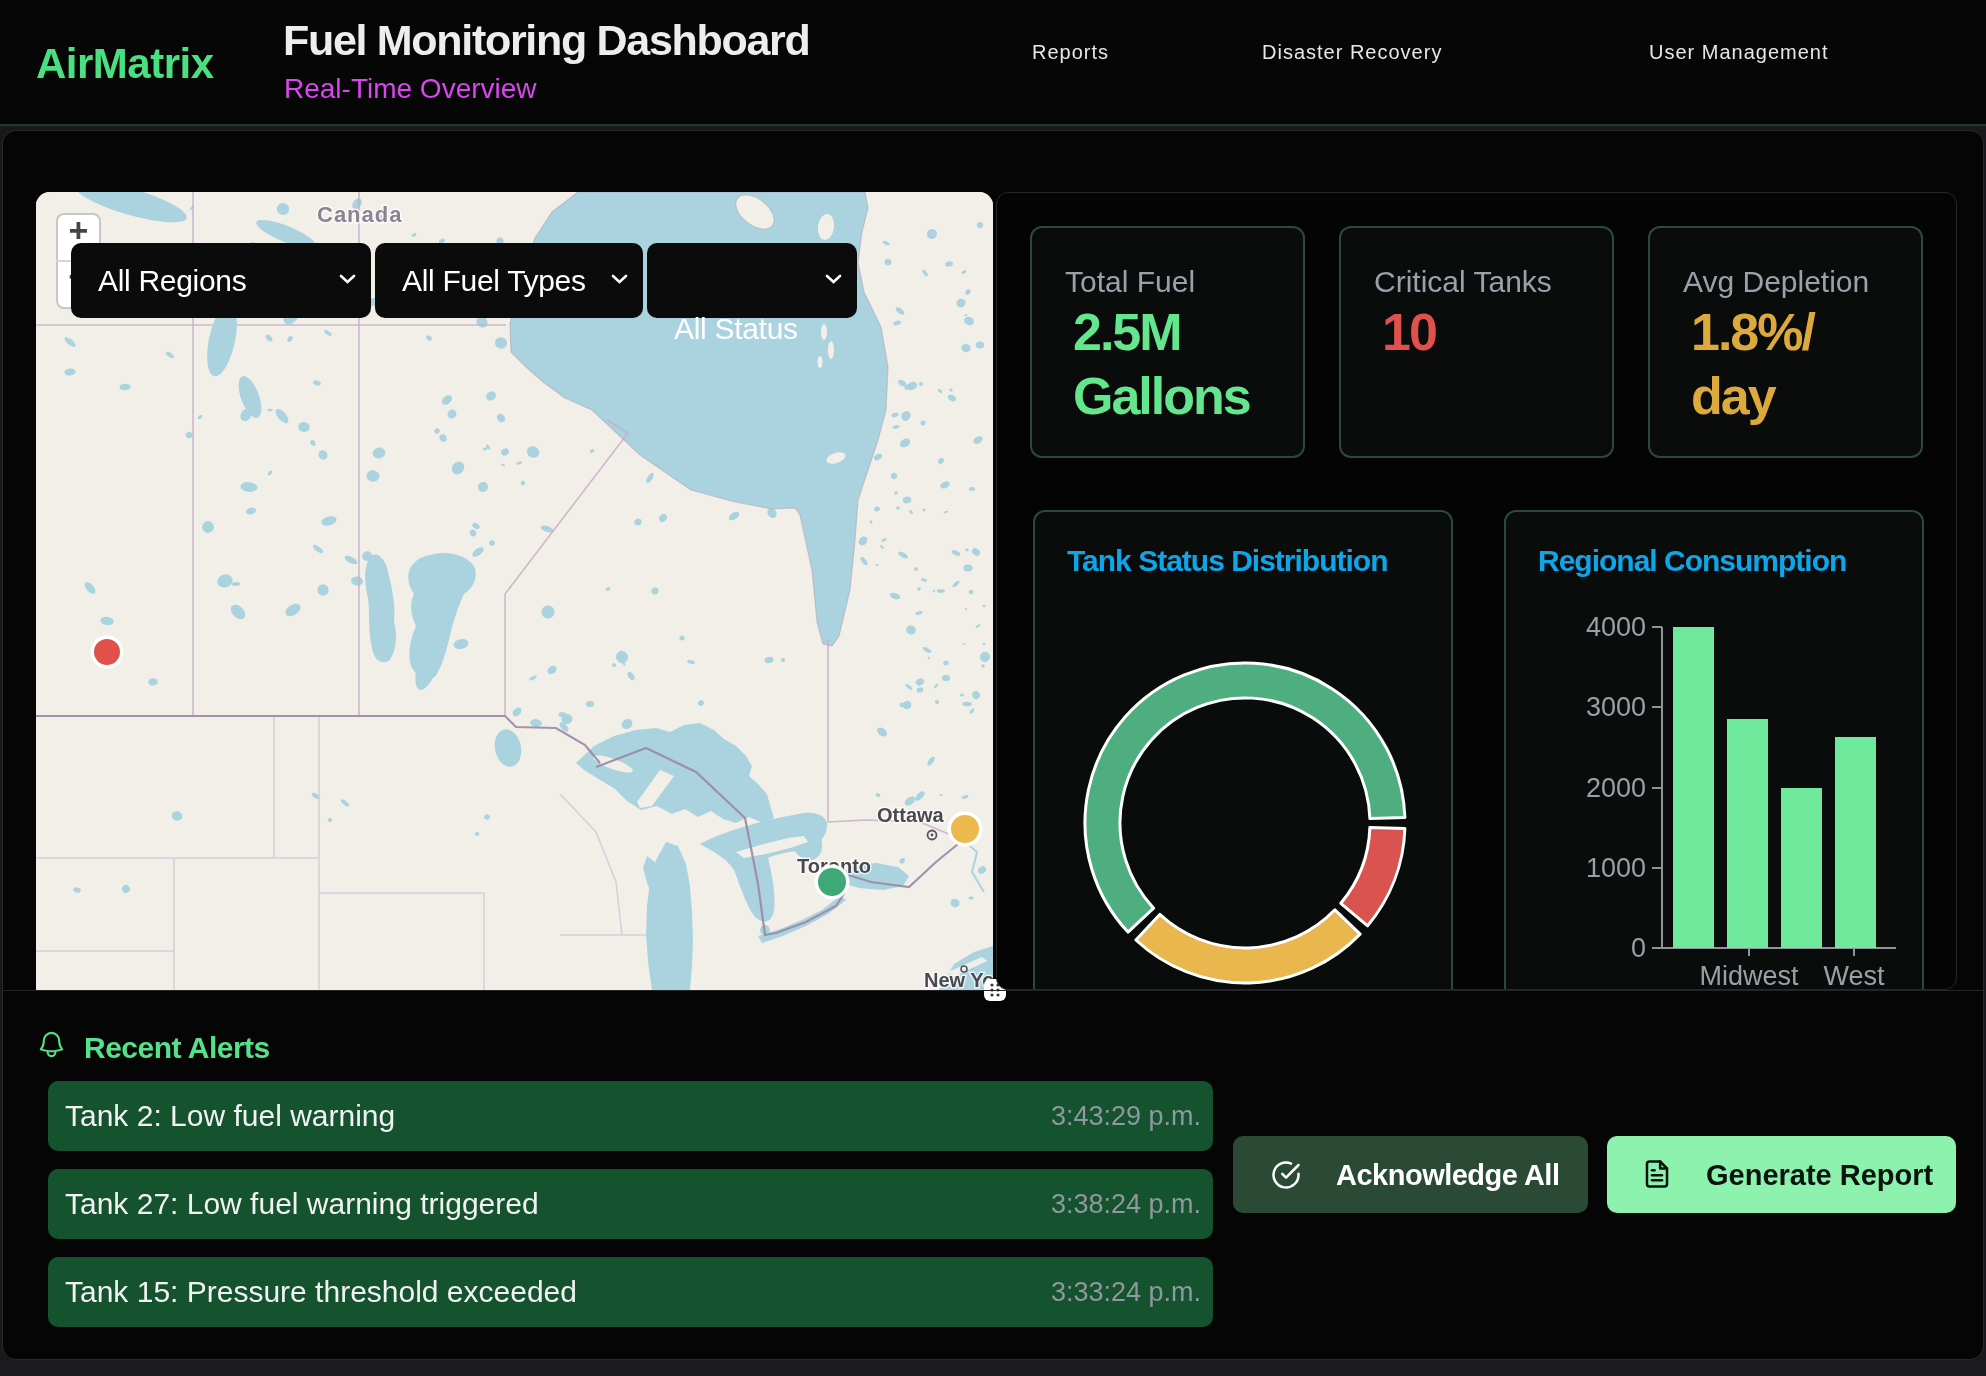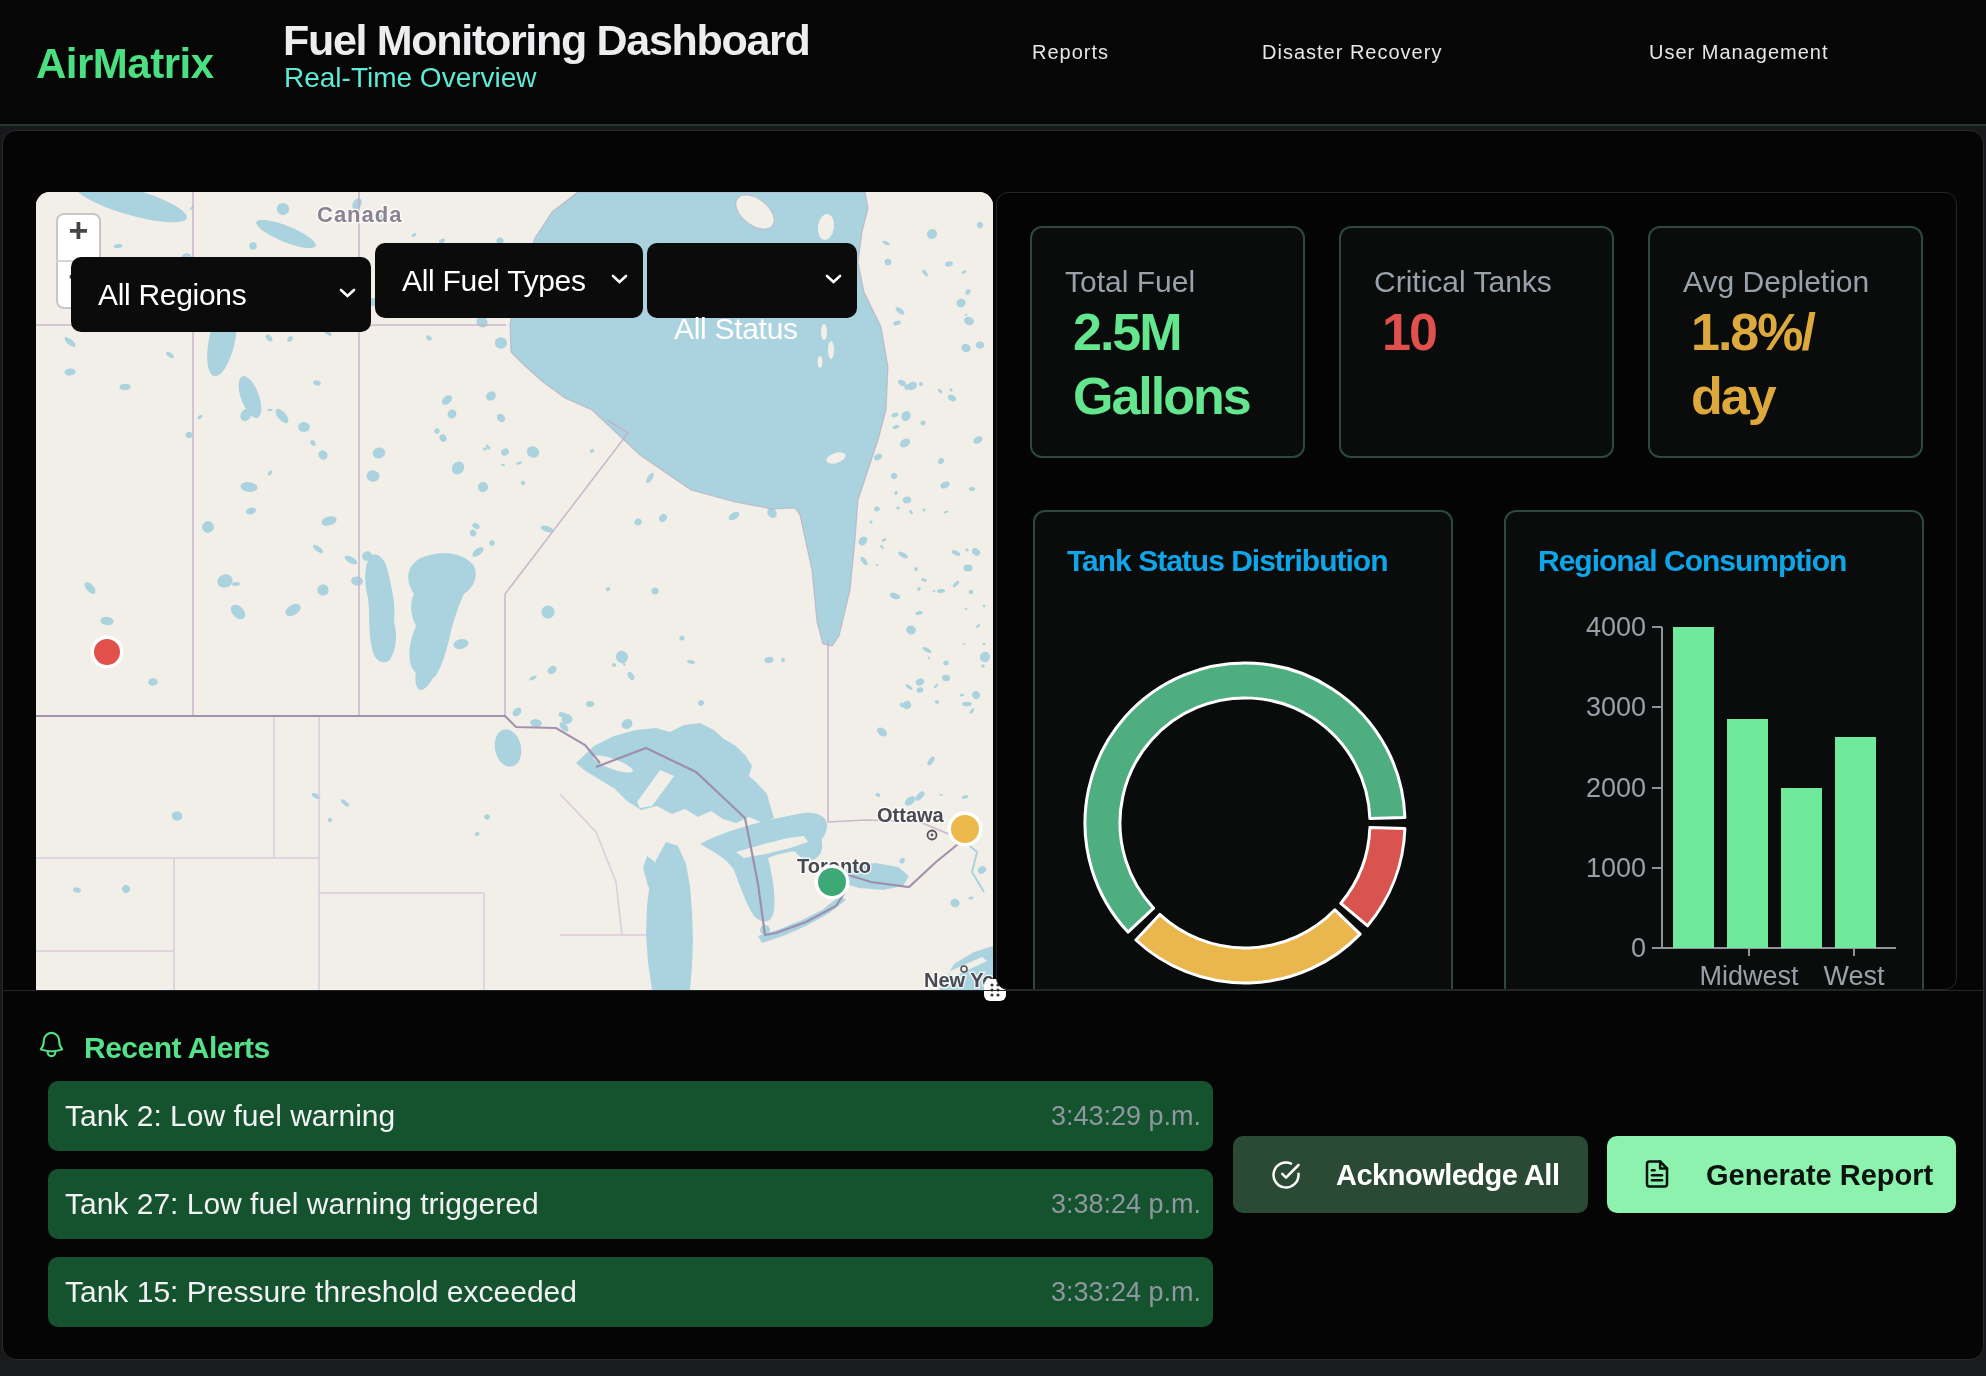--- a/index.html
+++ b/index.html
@@ -1,19 +1,19 @@
 <!DOCTYPE html>
 <html><head><meta charset="utf-8"><style>
 * { margin:0; padding:0; box-sizing:border-box; }
 html,body { width:1986px; height:1376px; background:#19191c; font-family:"Liberation Sans",sans-serif; overflow:hidden; position:relative; }
 .abs { position:absolute; }
 #header { left:0; top:0; width:1986px; height:126px; background:#060607; border-bottom:2px solid #1d3c2a; }
 #logo { left:36px; top:40px; font-size:42px; font-weight:bold; color:#4ae081; letter-spacing:-0.5px; }
 #title { left:283px; top:16px; font-size:43px; font-weight:bold; color:#ededf0; letter-spacing:-1.3px; }
-#subtitle { left:284px; top:62px; font-size:28px; color:#5eead4; }
+#subtitle { left:284px; top:73px; font-size:28px; color:#d946ef; }
 .nav { top:41px; font-size:20px; color:#e7e7ea; letter-spacing:1px; }
 #panel { left:2px; top:130px; width:1982px; height:1230px; background:#050506; border:1px solid #28292d; border-radius:14px; }
 #map { left:36px; top:192px; width:957px; height:798px; border-radius:14px 14px 0 0; overflow:hidden; background:#f2efe9; }
 .zoombox { left:56px; top:213px; width:45px; height:96px; background:#fff; border-radius:8px; border:2px solid #c7c7c7; }
 .zoomdiv { left:56px; top:260px; width:45px; height:2px; background:#d5d5d5; }
 .zsym { width:45px; text-align:center; color:#464646; font-size:34px; font-weight:bold; }
 .dd { top:243px; height:75px; background:#0b0b0c; border-radius:10px; color:#fff; font-size:30px; letter-spacing:-0.3px; }
 .dd span { position:absolute; top:21px; }
 .chev { position:absolute; top:31px; }
 #rightbox { left:996px; top:192px; width:961px; height:798px; background:#040405; border:1px solid #26272b; border-radius:12px; overflow:hidden; }
@@ -349,21 +349,21 @@
 <circle cx="796" cy="690" r="17.5" fill="#fff" opacity="0.95"></circle>
         <circle cx="796" cy="690" r="14" fill="#3fa877"></circle>
 </g>
 </svg>
 </div>
 
 <div class="abs zoombox"></div>
 <div class="abs zsym" style="left:56px; top:211px;">+</div>
 <div class="abs zsym" style="left:56px; top:257px;">−</div>
 <div class="abs zoomdiv"></div>
-<div class="abs dd" style="left:71px; width:300px;margin-top:14px;">
+<div class="abs dd" style="left:71px; width:300px;">
     <span style="left:27px;">All Regions</span>
  <svg class="chev" style="left:268px;" width="17" height="10" viewBox="0 0 17 10">
       <path d="M2 2 L8.5 8 L15 2" stroke="#fff" stroke-width="2.6" fill="none" stroke-linecap="round"></path>
     </svg>
   </div>
 <div class="abs dd" style="left:375px; width:268px;">
     <span style="left:27px;">All Fuel Types</span>
  <svg class="chev" style="left:236px;" width="17" height="10" viewBox="0 0 17 10">
       <path d="M2 2 L8.5 8 L15 2" stroke="#fff" stroke-width="2.6" fill="none" stroke-linecap="round"></path>
     </svg>

